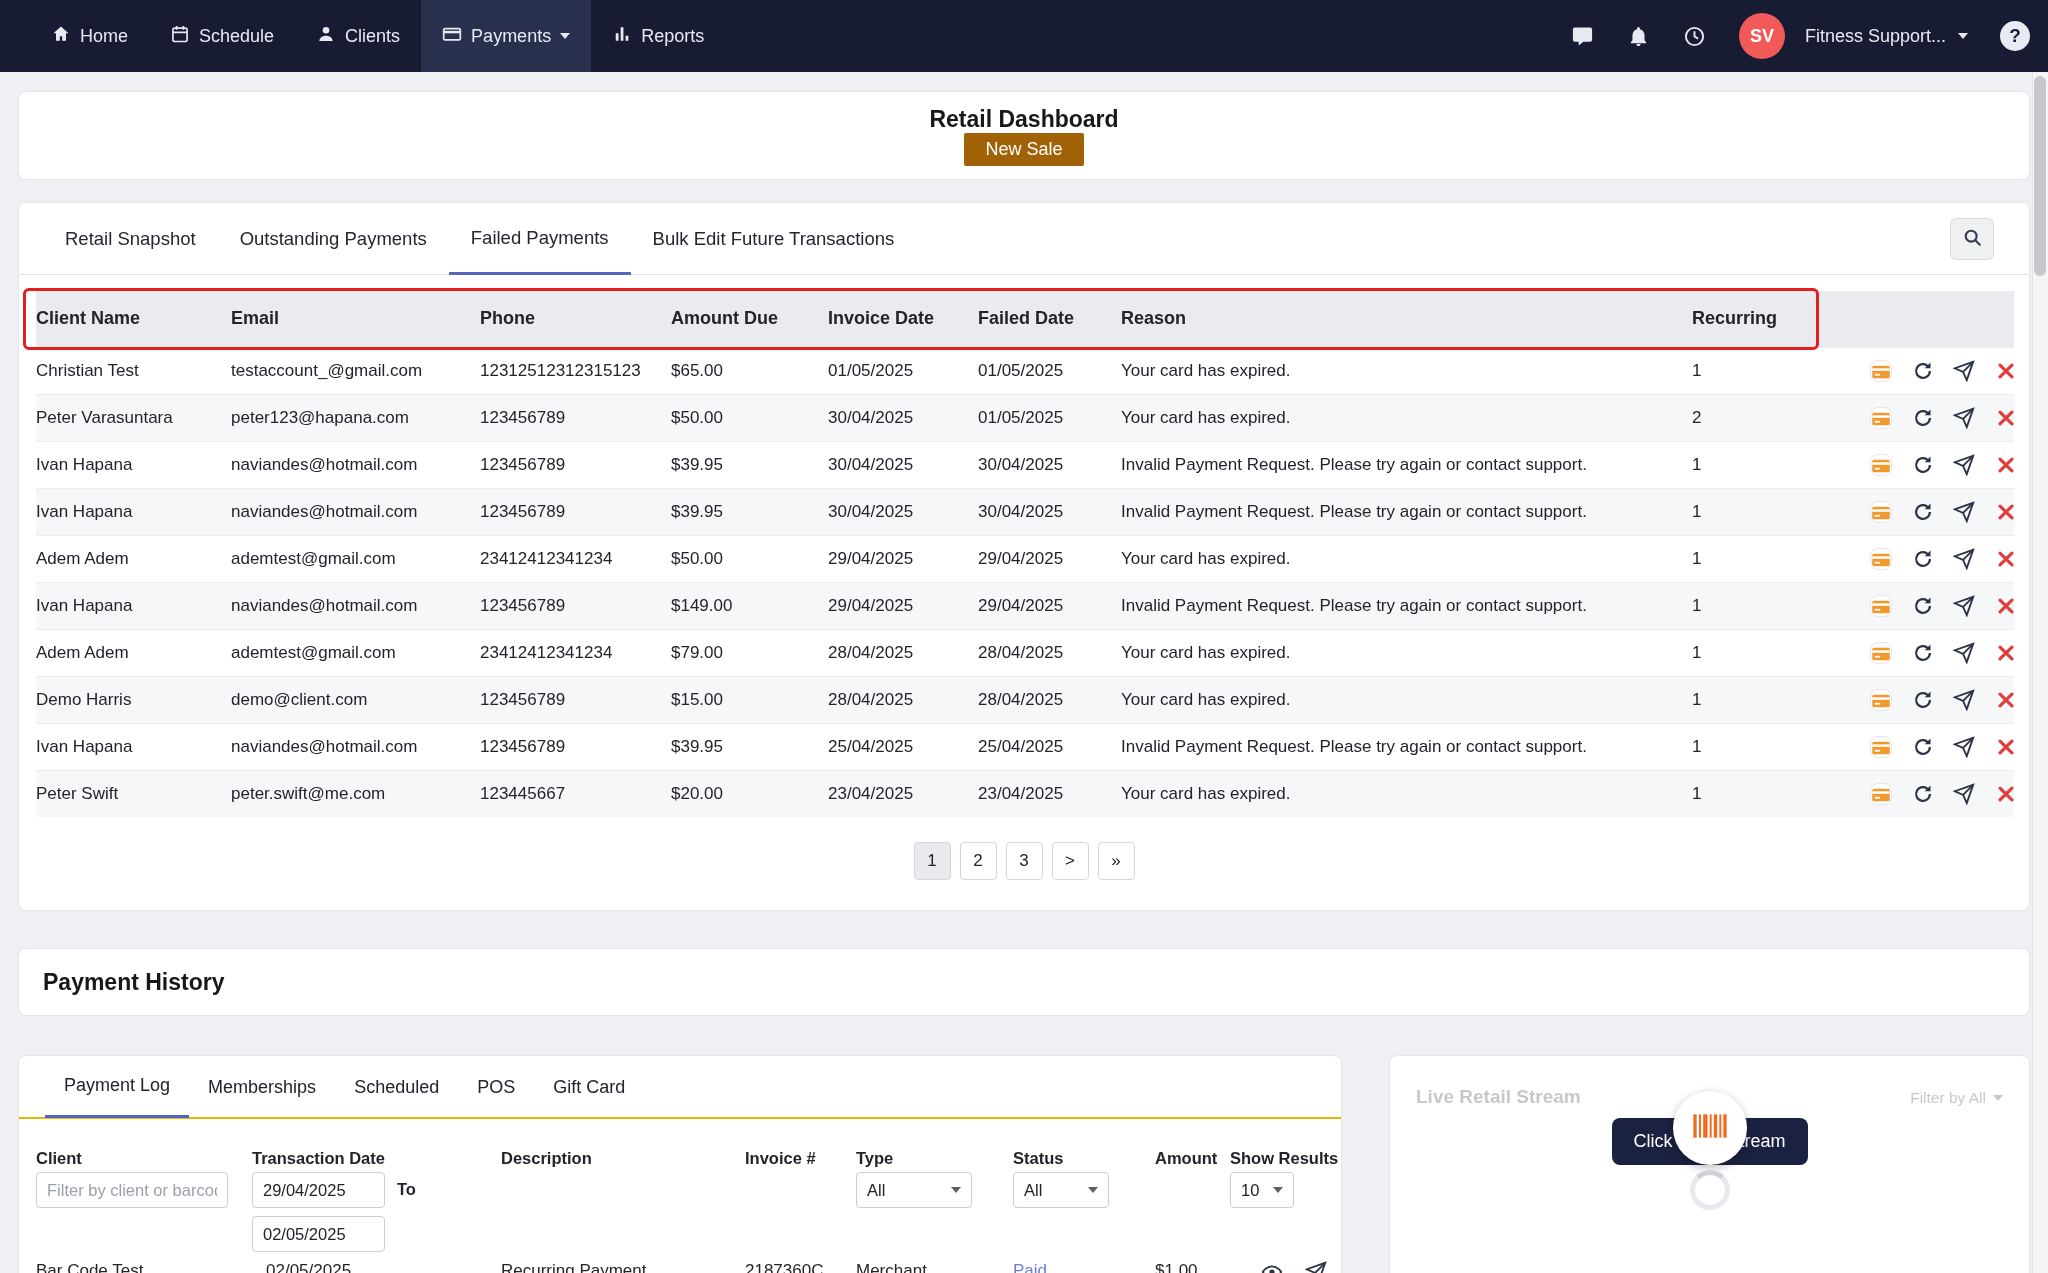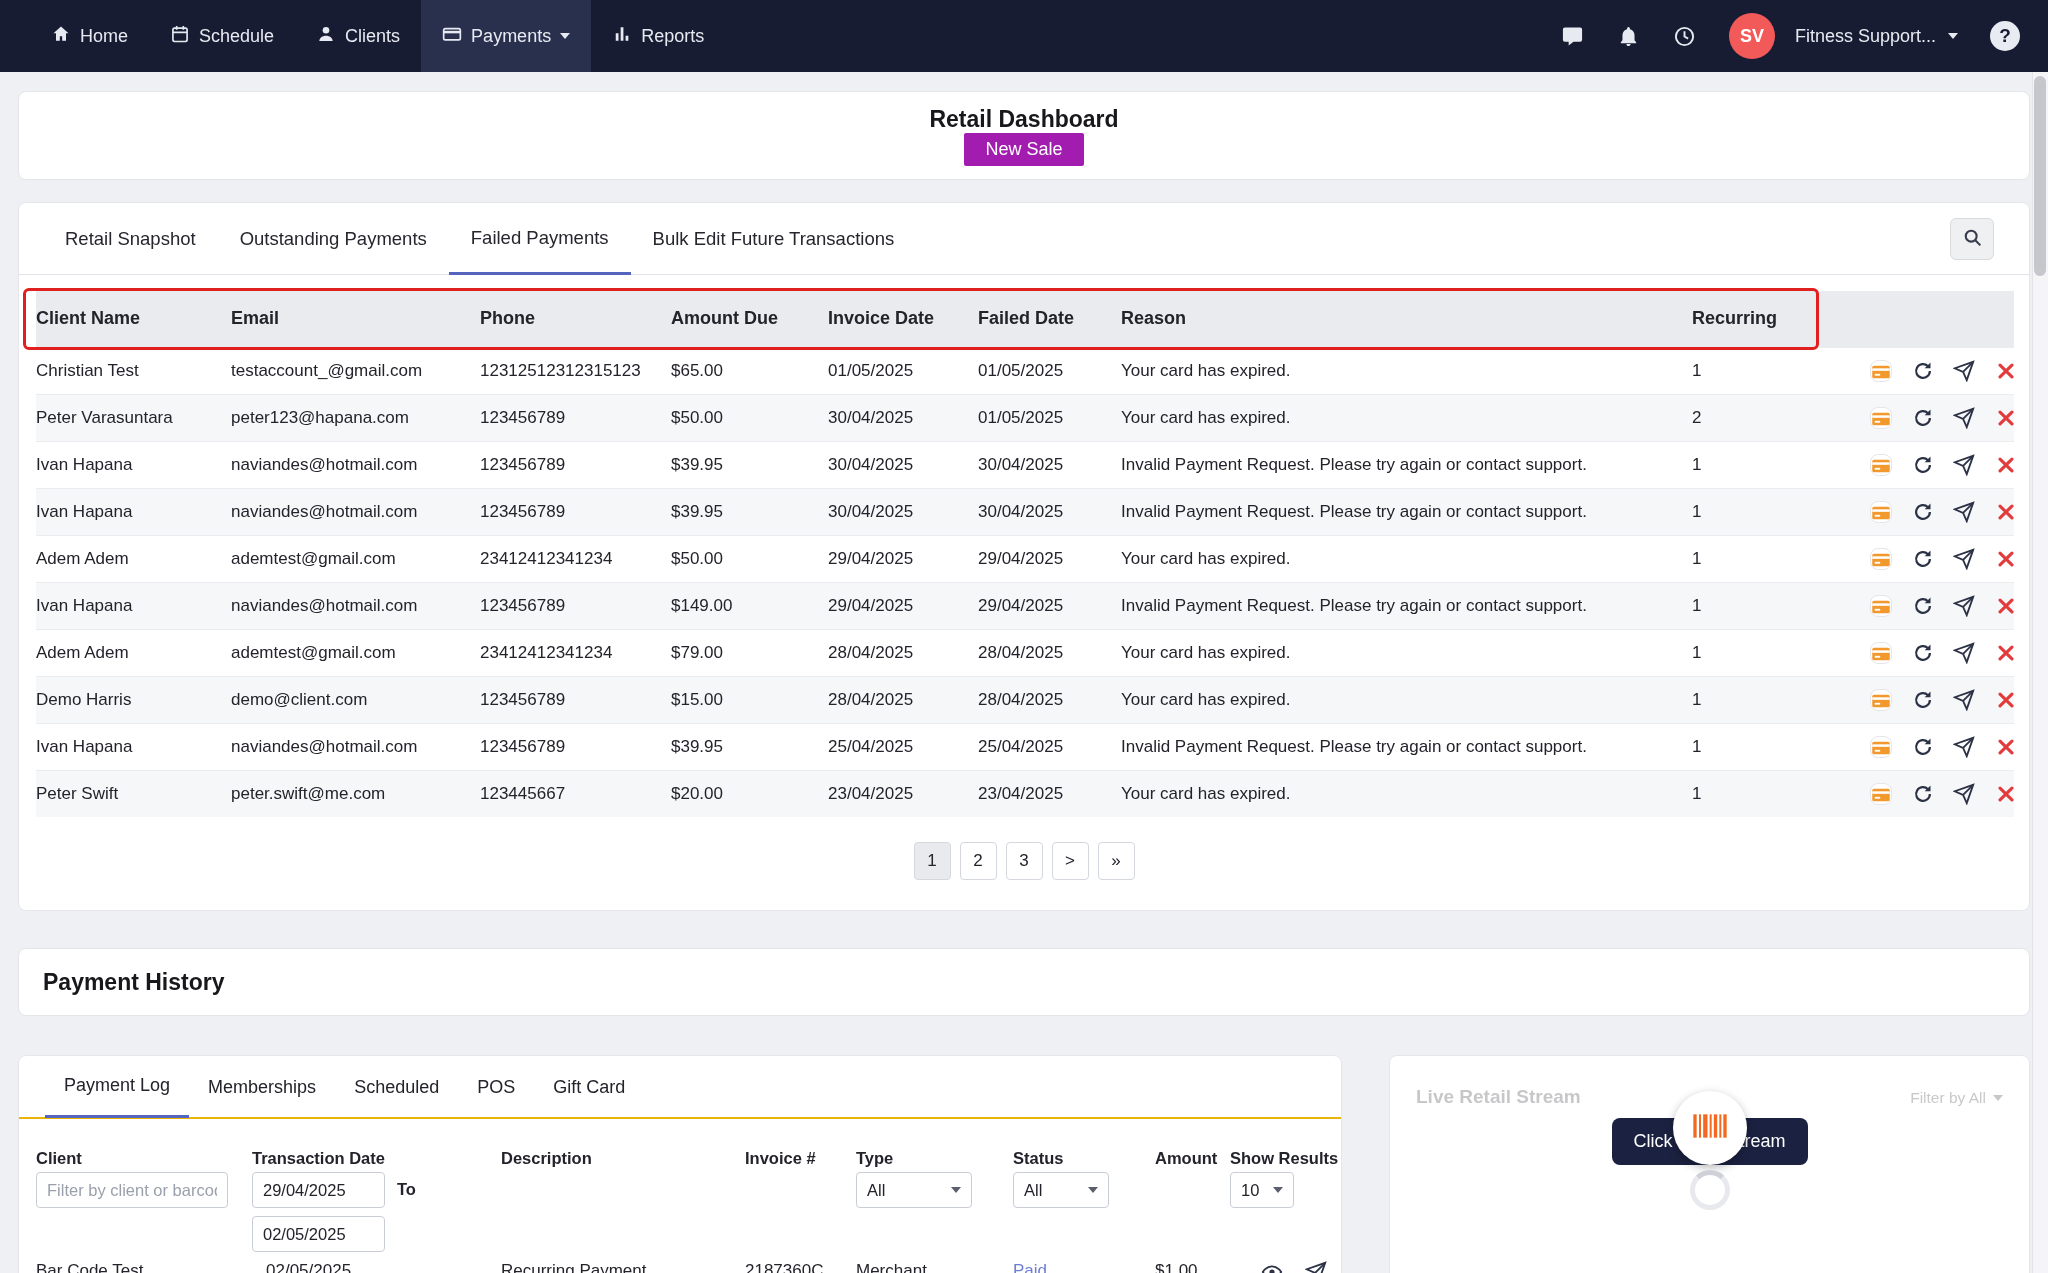--- a/index.html
+++ b/index.html
@@ -5,33 +5,33 @@
   * { margin:0; padding:0; box-sizing:border-box; }
   body { font-family:"Liberation Sans", sans-serif; }
   .page { position:relative; width:2048px; height:1273px; overflow:hidden; background:#eef0f4; color:#23232b; }
 
   
   .topnav { display:flex; align-items:stretch; height:72px; background:#171c33; color:#e8eaf2; padding-left:30px; }
   .nav-item { display:flex; align-items:center; gap:9px; padding:0 21px; font-size:18px; cursor:pointer; white-space:nowrap; }
   .nav-item.active { background:#28304e; }
   .nav-item svg { width:20px; height:20px; }
   .caret-down { width:0; height:0; border-left:5px solid transparent; border-right:5px solid transparent; border-top:6px solid currentColor; display:inline-block; }
-  .nav-right { margin-left:auto; display:flex; align-items:center; gap:32px; padding-right:28px; }
+  .nav-right { margin-left:auto; display:flex; align-items:center; gap:32px; padding-right:18px; }
   .nav-icon { width:24px; height:24px; color:#e8eaf2; display:flex; align-items:center; justify-content:center; }
   .nav-icon svg { width:23px; height:23px; }
   .account { display:flex; align-items:center; gap:12px; }
   .avatar { width:46px; height:46px; border-radius:50%; background:#f25a5a; color:#fff; font-weight:bold; font-size:18px; display:flex; align-items:center; justify-content:center; }
   .account-name { font-size:18px;margin-left:8px; }
   .help-circle { width:30px; height:30px; border-radius:50%; background:#e9ebf3; color:#171c33; font-weight:bold; font-size:19px; display:flex; align-items:center; justify-content:center; }
 
   
   .card { background:#fff; border:1px solid #e5e6ea; border-radius:8px; margin:0 18px; }
   .card-dash { margin-top:19px; height:89px; display:flex; align-items:center; justify-content:center; padding:0 24px;flex-direction:column; }
   .page-title { font-size:23px; font-weight:bold; color:#17171c; }
-  .btn-primary { background:#a21caf; color:#fff; border:none; border-radius:2px; font-size:18px; padding:6px 21px; font-family:inherit; cursor:pointer; }
+  .btn-primary { background:#a16207; color:#fff; border:none; border-radius:2px; font-size:18px; padding:6px 21px; font-family:inherit; cursor:pointer; }
 
   
   .card-table { margin-top:22px; padding-bottom:30px; }
   .tabs-row { position:relative; display:flex; align-items:stretch; height:72px; border-bottom:1px solid #e3e4e9; padding-left:24px; }
   .tab { display:flex; align-items:center; padding:0 22px; font-size:18.5px; color:#26262e; margin-bottom:-1px; cursor:pointer; white-space:nowrap; }
   .tab.active { border-bottom:3px solid #5564bd; }
   .search-btn { position:absolute; right:35px; top:15px; width:44px; height:42px; background:#eff0f2; border:1px solid #d8dade; border-radius:6px; display:flex; align-items:center; justify-content:center; color:#363c4e; cursor:pointer; }
   .search-btn svg { width:21px; height:21px; }
 
   

